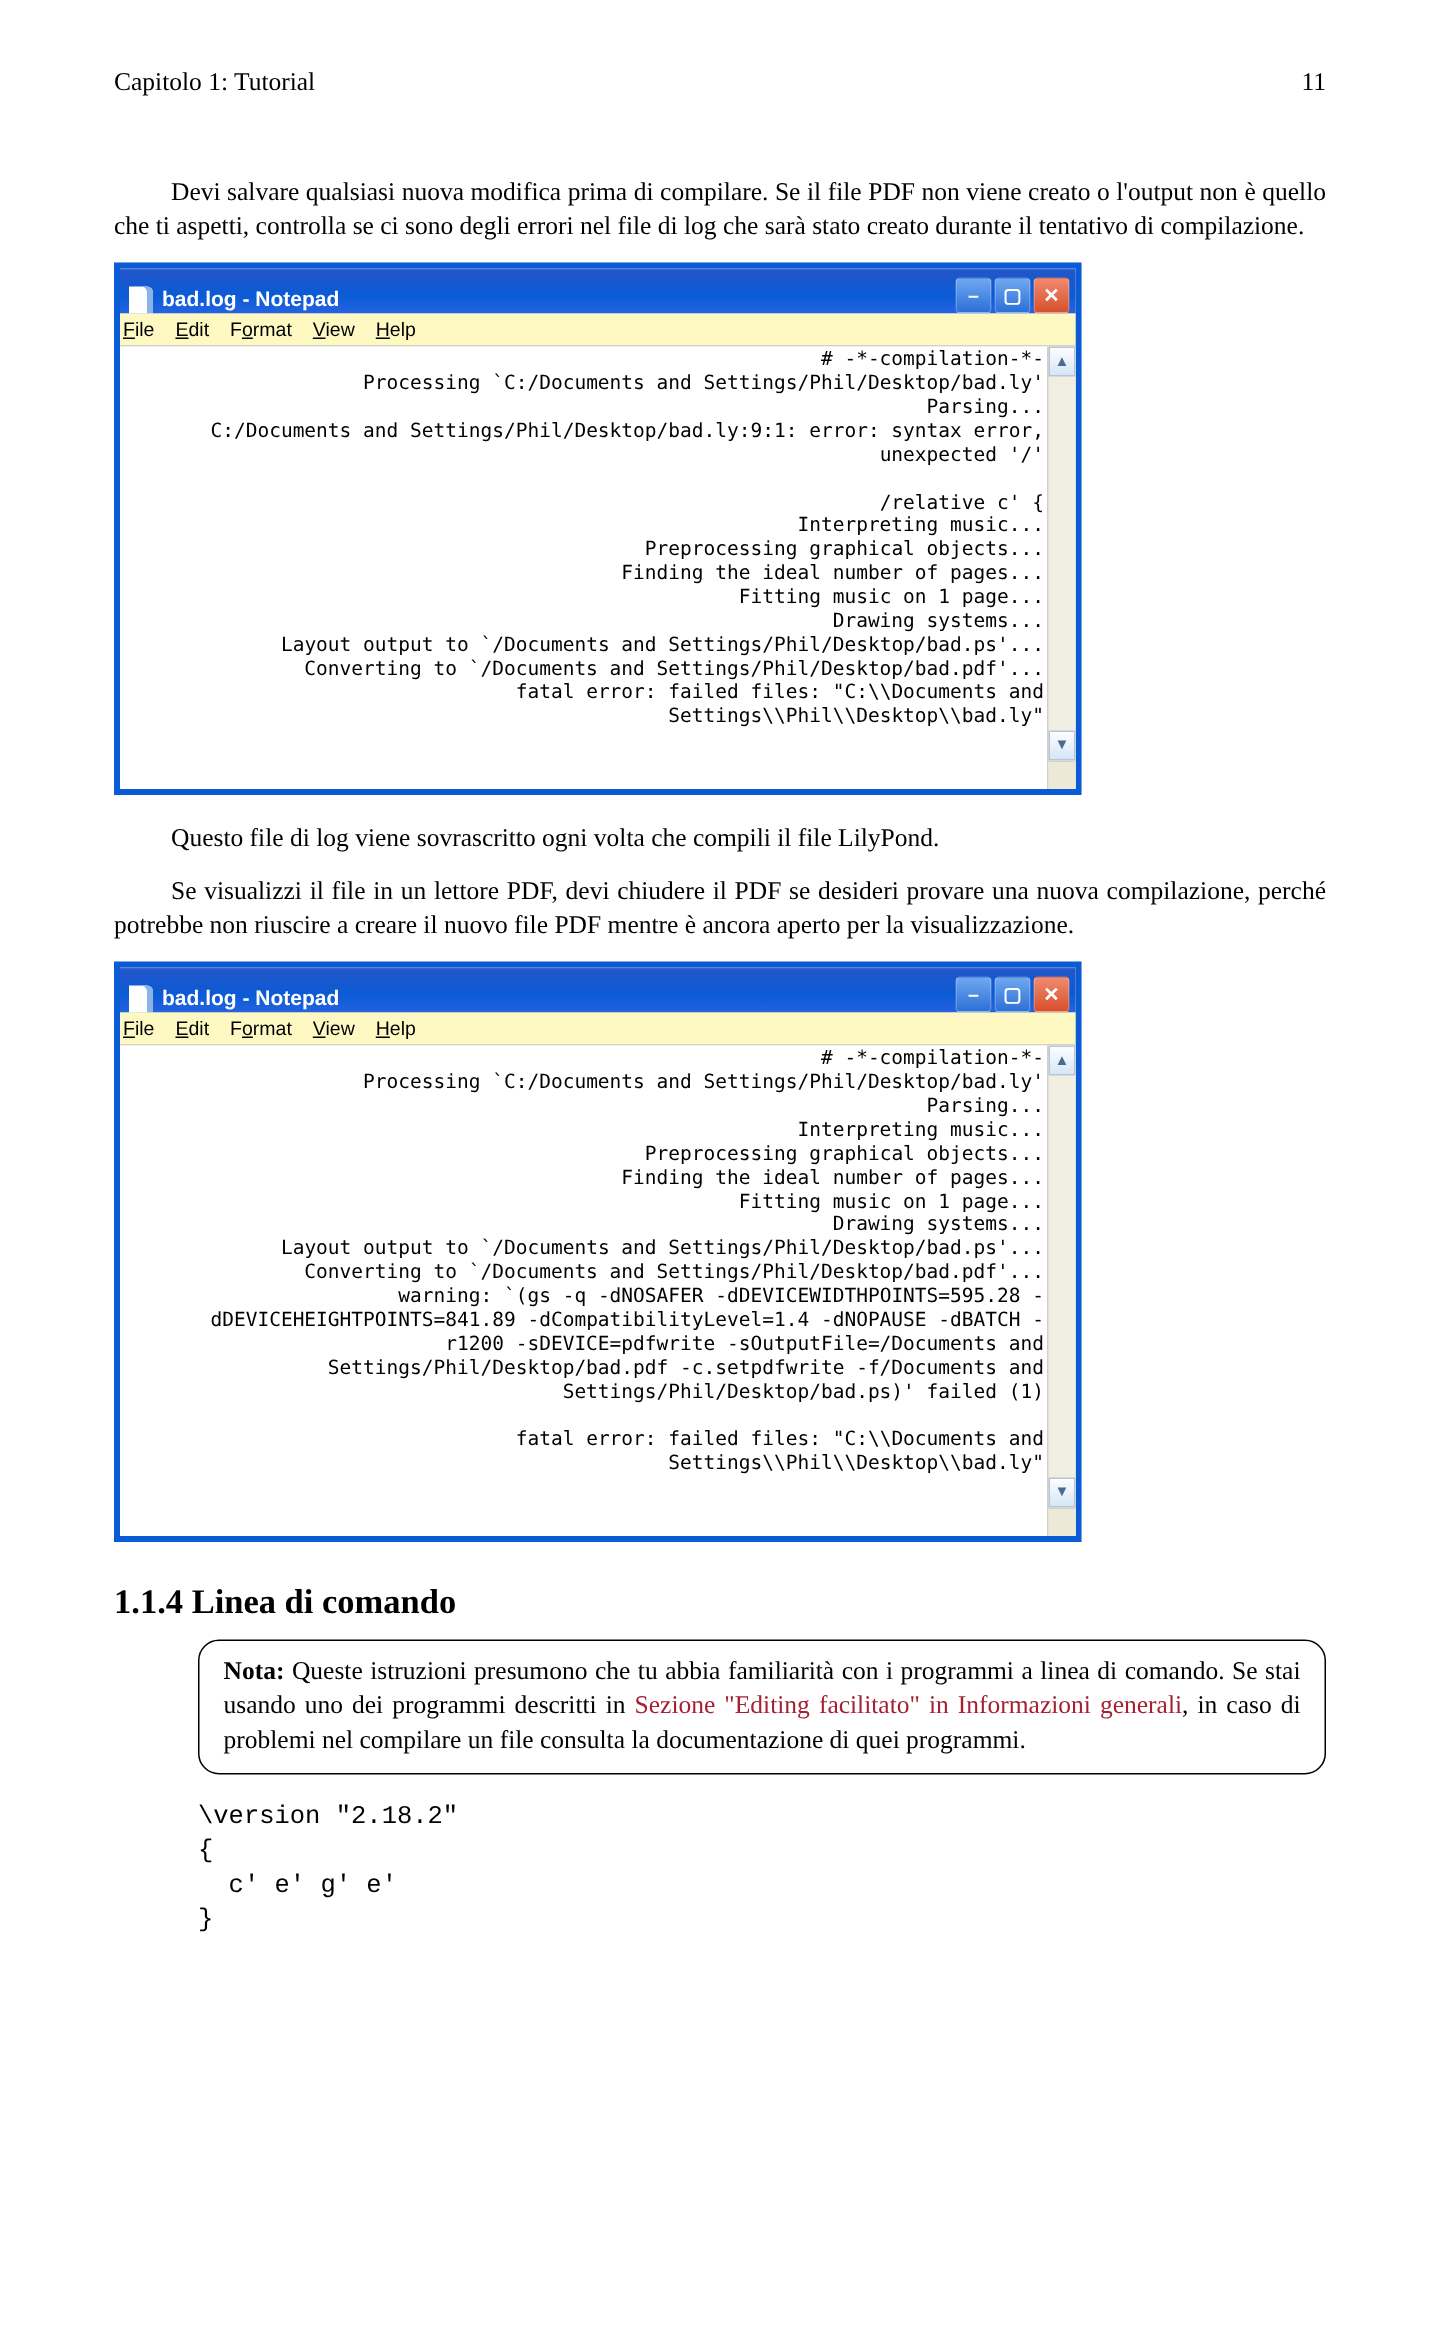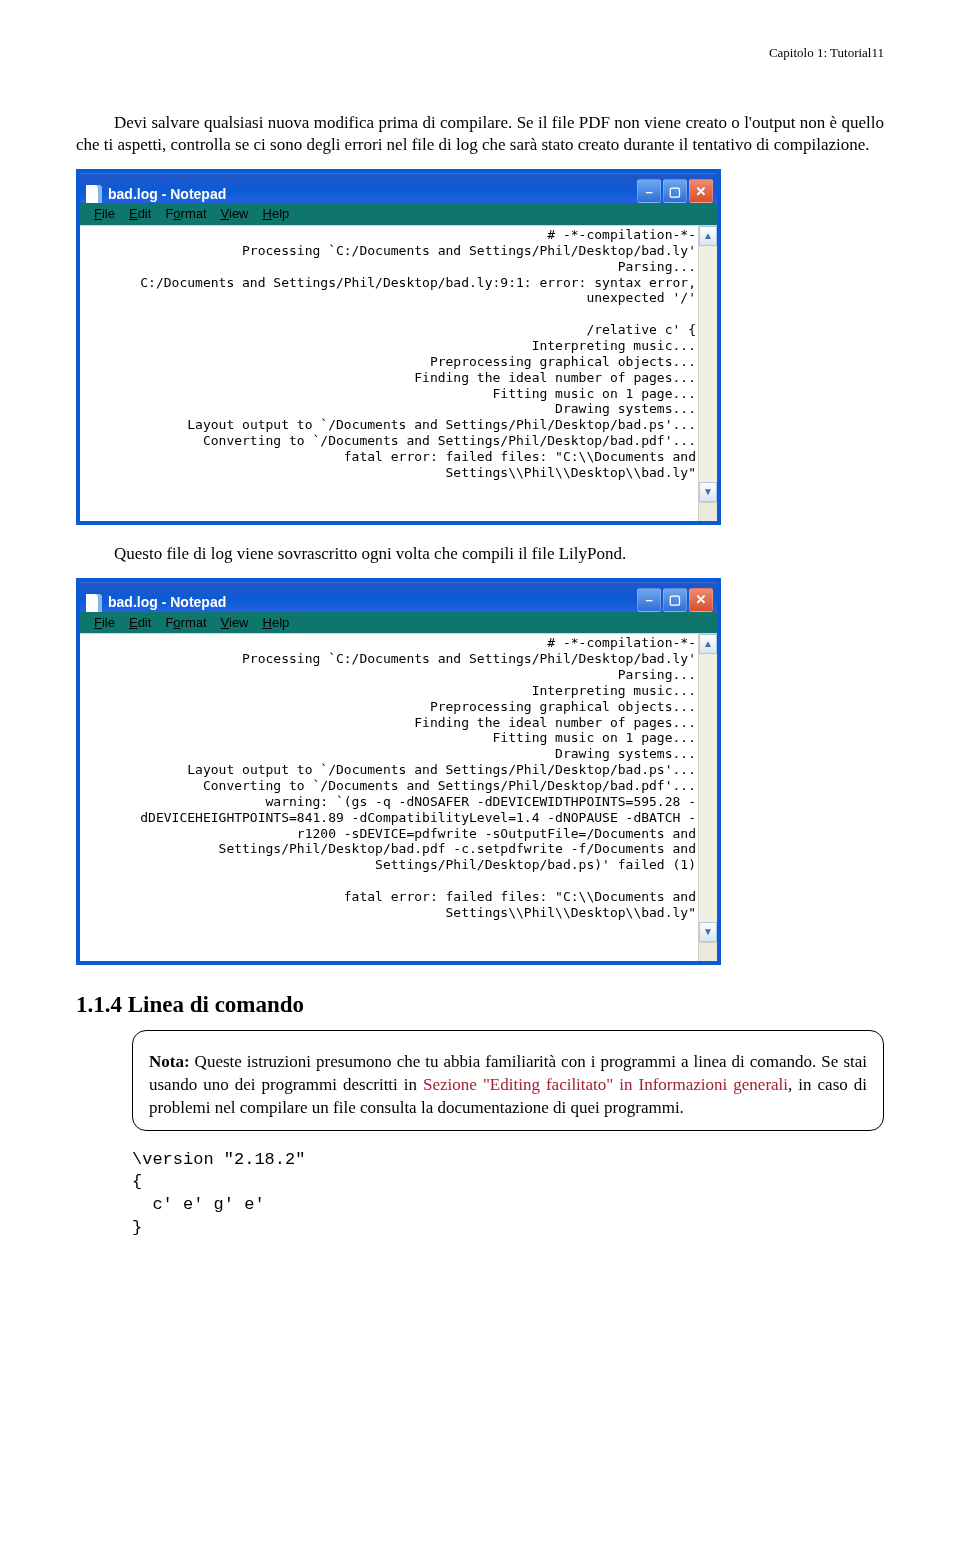--- a/index.html
+++ b/index.html
@@ -13,22 +13,22 @@
   }
   .page {
     width: 960px;
     min-height: 1552px;
     position: relative;
     padding: 44px 76px 40px 76px;
     box-sizing: border-box;
   }
   .running-header {
     display: flex;
-    justify-content: flex-end;
-    font-size: 13px;
+    justify-content: space-between;
+    font-size: 17px;
     margin-bottom: 50px;
   }
   .body-para {
     text-align: justify;
     margin: 0 0 12px 0;
     text-indent: 38px;
   }
   .body-para:first-of-type {
     text-indent: 38px;
   }
@@ -81,22 +81,22 @@
     font-size: 13px;
     color: #fff;
     font-weight: bold;
     background: linear-gradient(to bottom, #6fa7f0, #2d70d6);
     border: 1px solid #fff3;
   }
   .cap-btn.close {
     background: linear-gradient(to bottom, #f08a6f, #d6502d);
   }
   .menubar {
-    background: #0f766e;
-    padding: 2px 14px;
+    background: #fef9c3;
+    padding: 2px 2px;
     display: flex;
     gap: 14px;
     border-bottom: 1px solid #d4d0c8;
     color: #000;
   }
   .menubar span { white-space: pre; }
   .menubar .ul { text-decoration: underline; }
   .editor-wrap {
     display: flex;
     background: #fff;
@@ -135,21 +135,21 @@
     border-top: 1px solid #d4d0c8;
   }
   .section-heading {
     font-size: 23px;
     font-weight: bold;
     margin: 24px 0 10px 0;
   }
   .note-box {
     border: 1px solid #000;
     border-radius: 14px;
-    padding: 20px 16px 10px 16px;
+    padding: 9px 16px 10px 16px;
     margin: 0 0 18px 56px;
     text-align: justify;
   }
   .bold-run { font-weight: bold; }
   .link-red { color: #a52032; }
   .subsection {
     font-size: 23px;
     font-weight: bold;
     margin: 6px 0 4px 0;
   }
@@ -210,20 +210,21 @@
     <div class="vscroll">
       <div class="arrow">▲</div>
       <div class="track"></div>
       <div class="arrow">▼</div>
       <div class="corner-grip"></div>
     </div>
   </div>
 </div>
 
 <p class="body-para">Questo file di log viene sovrascritto ogni volta che compili il file LilyPond.</p>
+<p class="body-para">Se visualizzi il file in un lettore PDF, devi chiudere il PDF se desideri provare una nuova compilazione, perché potrebbe non riuscire a creare il nuovo file PDF mentre è ancora aperto per la visualizzazione.</p>
 
 <div class="screenshot">
   <div class="titlebar">
     <div class="app-icon"></div>
     <div class="title-text">bad.log - Notepad</div>
     <div class="cap-buttons">
       <div class="cap-btn">–</div>
       <div class="cap-btn">▢</div>
       <div class="cap-btn close">✕</div>
     </div>

